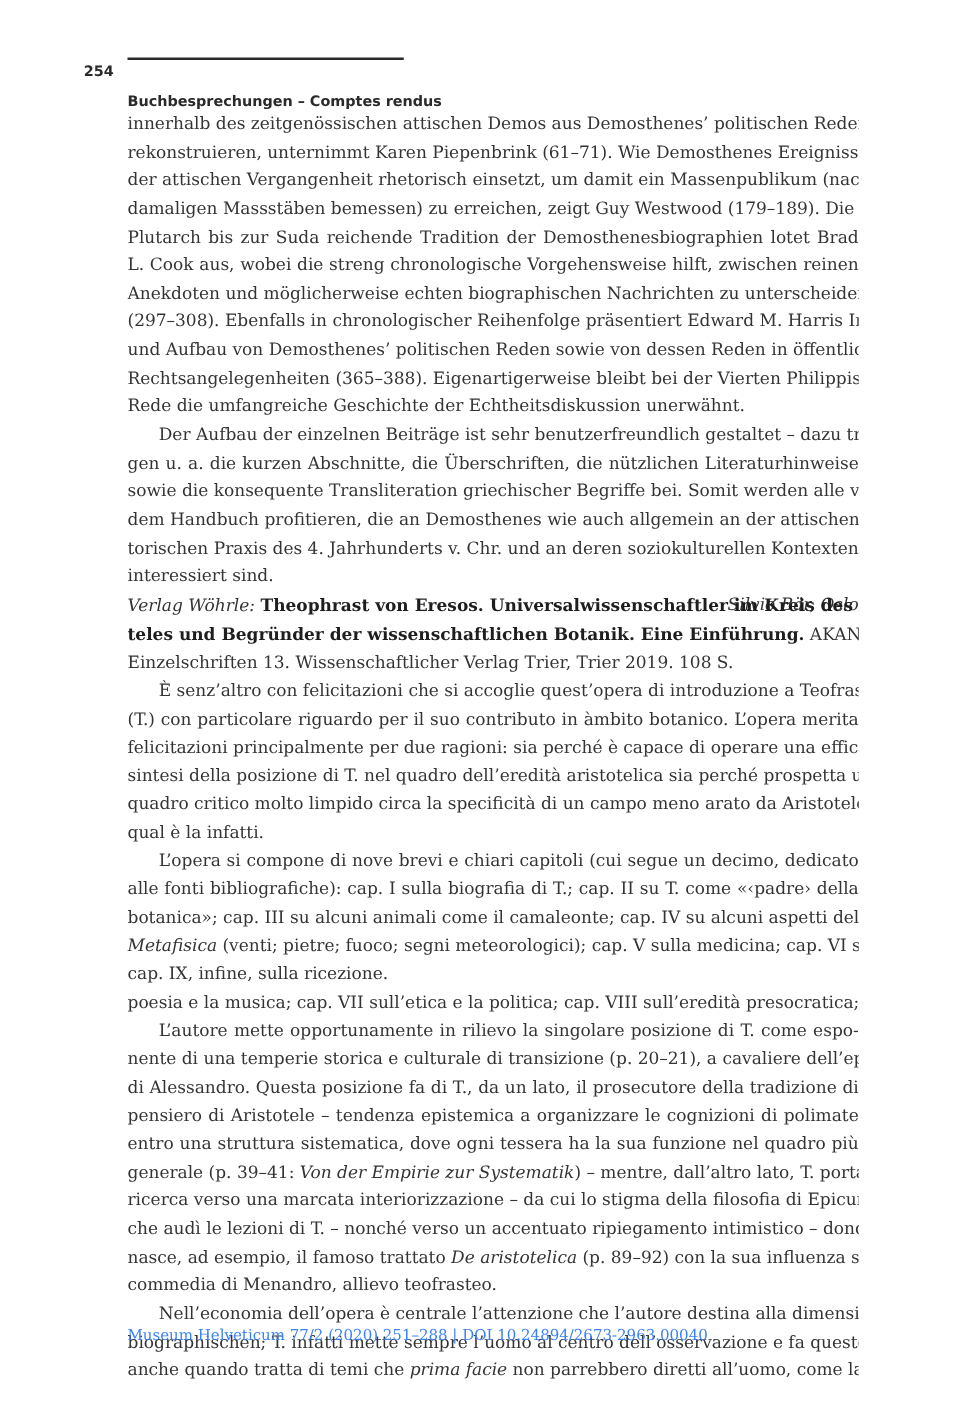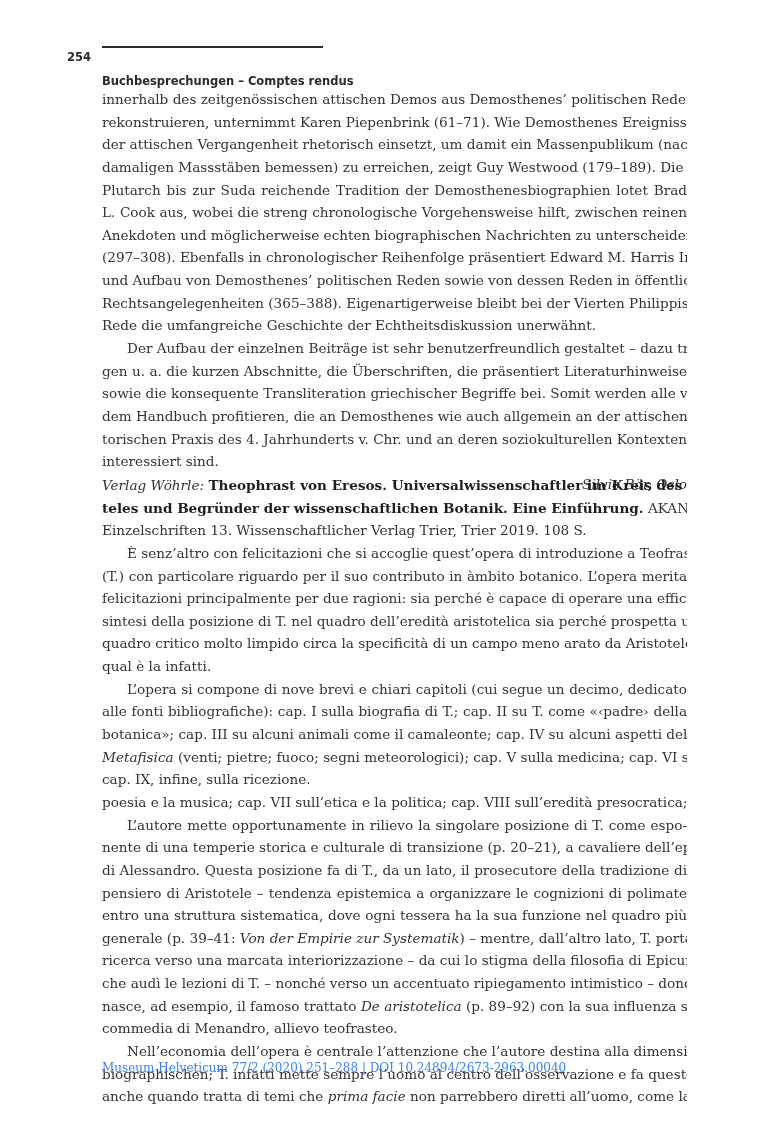--- a/index.html
+++ b/index.html
@@ -41,21 +41,21 @@
     <div class="line">der attischen Vergangenheit rhetorisch einsetzt, um damit ein Massenpublikum (nach</div>
     <div class="line">damaligen Massstäben bemessen) zu erreichen, zeigt Guy Westwood (179–189). Die von</div>
     <div class="line">Plutarch bis zur Suda reichende Tradition der Demosthenesbiographien lotet Brad</div>
     <div class="line">L. Cook aus, wobei die streng chronologische Vorgehensweise hilft, zwischen reinen</div>
     <div class="line">Anekdoten und möglicherweise echten biographischen Nachrichten zu unterscheiden</div>
     <div class="line">(297–308). Ebenfalls in chronologischer Reihenfolge präsentiert Edward M. Harris Inhalt</div>
     <div class="line">und Aufbau von Demosthenes’ politischen Reden sowie von dessen Reden in öffentlichen</div>
     <div class="line">Rechtsangelegenheiten (365–388). Eigenartigerweise bleibt bei der Vierten Philippischen</div>
     <div class="line last">Rede die umfangreiche Geschichte der Echtheitsdiskussion unerwähnt.</div>
     <div class="line indent">Der Aufbau der einzelnen Beiträge ist sehr benutzerfreundlich gestaltet – dazu tra-</div>
-    <div class="line">gen u. a. die kurzen Abschnitte, die Überschriften, die präsentiert Literaturhinweise</div>
+    <div class="line">gen u. a. die kurzen Abschnitte, die Überschriften, die nützlichen Literaturhinweise</div>
     <div class="line">sowie die konsequente Transliteration griechischer Begriffe bei. Somit werden alle von</div>
     <div class="line">dem Handbuch profitieren, die an Demosthenes wie auch allgemein an der attischen rhe-</div>
     <div class="line">torischen Praxis des 4. Jahrhunderts v. Chr. und an deren soziokulturellen Kontexten</div>
     <div class="line last">interessiert sind.</div>
     <div class="line right it">Silvio Bär, Oslo</div>
   </div>
 
   <div class="col" style="top:474px;">
     <div class="line"><span class="it">Verlag Wöhrle</span><span class="it">:</span> <span class="bd">Theophrast von Eresos. Universalwissenschaftler im Kreis des Aristo-</span></div>
     <div class="line"><span class="bd">teles und Begründer der wissenschaftlichen Botanik. Eine Einführung.</span> <span>AKAN-</span></div>

